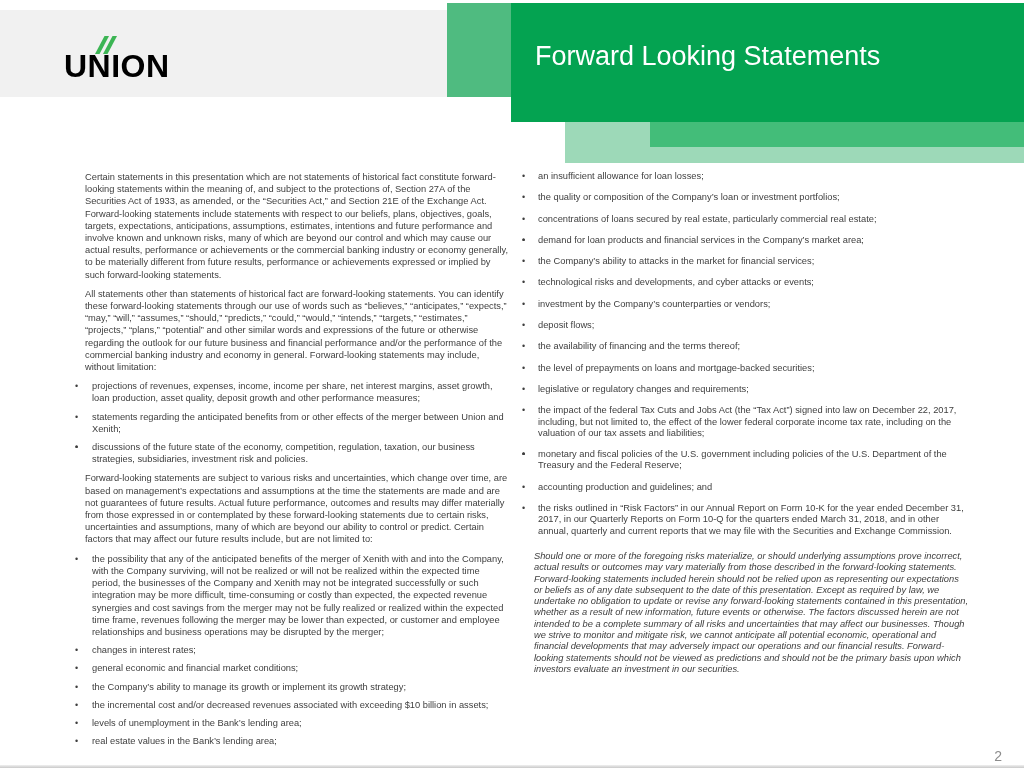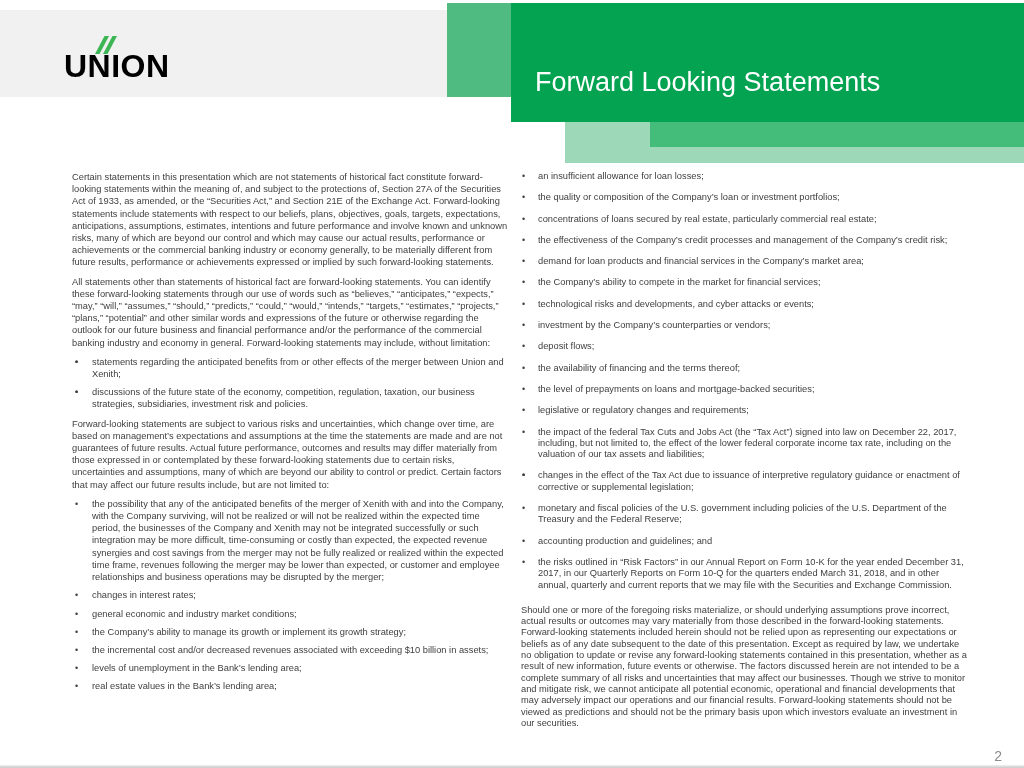--- a/index.html
+++ b/index.html
@@ -19,45 +19,45 @@
     position:absolute; left:0; top:4px;
   }
   .logo-slashes { position:absolute; left:31px; top:-8px; }
   .accent-square {
     position:absolute; left:447px; top:3px; width:64px; height:94px;
     background:#4fbb80;
   }
   .title-banner {
     position:absolute; left:511px; top:3px; width:513px; height:119px;
     background:#04a351;
-    display:flex; align-items:flex-end;
+    display:flex; align-items:center;
     padding:12px 0 24px 24px; box-sizing:border-box;
   }
   .title {
     margin:0; font-size:27px; font-weight:400; color:#ffffff; line-height:1.1;
   }
   .accent-light {
     position:absolute; left:565px; top:122px; width:459px; height:41px;
     background:#9dd9b8;
   }
   .accent-med {
     position:absolute; left:650px; top:122px; width:374px; height:25px;
     background:#43bd79;
   }
   
   .col { position:absolute; top:171px; }
   .col-left  { left:68px;  width:441px; font-size:9.3px; line-height:12.2px; }
   .col-right { left:517px; width:452px; font-size:9.3px; line-height:11.3px; }
-  .col p { margin:0 0 7px 4px; }
+  .col p { margin:0 0 7px 17px; }
   .bitem { position:relative; padding-left:24px; margin-bottom:6px; }
   .col-right .bitem { padding-left:21px; margin-bottom:10px; }
   .dot { position:absolute; left:7px; top:0; font-size:9px; color:#3e3e3e; }
   .col-right .dot { left:5px; }
   .blist { margin:0 0 7px 0; }
-  .closing { margin-top:14px !important; }
+  .closing { margin-top:14px !important;font-style:italic; }
   
   .page-number {
     position:absolute; right:22px; bottom:4px;
     font-size:14px; color:#8c8c8c;
   }
   .bottom-edge {
     position:absolute; left:0; right:0; bottom:0; height:3px;
     background:linear-gradient(#f0f0f0,#c9c9c9);
   }
 </style>
@@ -85,20 +85,21 @@
   <div class="accent-light"></div>
   <div class="accent-med"></div>
 
   <div class="col col-left">
     <p>Certain statements in this presentation which are not statements of historical fact constitute forward-looking statements within the meaning of, and subject to the protections of, Section 27A of the Securities Act of 1933, as amended, or the “Securities Act,” and Section 21E of the Exchange Act. Forward-looking statements include statements with respect to our beliefs, plans, objectives, goals, targets, expectations, anticipations, assumptions, estimates, intentions and future performance and involve known and unknown risks, many of which are beyond our control and which may cause our actual results, performance or achievements or the commercial banking industry or economy generally, to be materially different from future results, performance or achievements expressed or implied by such forward-looking statements.</p>
     <p>All statements other than statements of historical fact are forward-looking statements. You can identify these forward-looking statements through our use of words such as “believes,” “anticipates,” “expects,” “may,” “will,” “assumes,” “should,” “predicts,” “could,” “would,” “intends,” “targets,” “estimates,” “projects,” “plans,” “potential” and other similar words and expressions of the future or otherwise regarding the outlook for our future business and financial performance and/or the performance of the commercial banking industry and economy in general. Forward-looking statements may include, without limitation:</p>
     <div class="blist">
 
         <div class="bitem">
           <span class="dot">•</span>
+          <span class="btext">projections of revenues, expenses, income, income per share, net interest margins, asset growth, loan production, asset quality, deposit growth and other performance measures;</span>
         </div>
 
         <div class="bitem">
           <span class="dot">•</span>
           <span class="btext">statements regarding the anticipated benefits from or other effects of the merger between Union and Xenith;</span>
         </div>
 
         <div class="bitem">
           <span class="dot">•</span>
         </div>
@@ -116,21 +117,21 @@
           <span class="btext">the possibility that any of the anticipated benefits of the merger of Xenith with and into the Company, with the Company surviving, will not be realized or will not be realized within the expected time period, the businesses of the Company and Xenith may not be integrated successfully or such integration may be more difficult, time-consuming or costly than expected, the expected revenue synergies and cost savings from the merger may not be fully realized or realized within the expected time frame, revenues following the merger may be lower than expected, or customer and employee relationships and business operations may be disrupted by the merger;</span>
         </div>
 
         <div class="bitem">
           <span class="dot">•</span>
           <span class="btext">changes in interest rates;</span>
         </div>
 
         <div class="bitem">
           <span class="dot">•</span>
-          <span class="btext">general economic and industry market conditions;</span>
+          <span class="btext">general economic and financial market conditions;</span>
         </div>
 
         <div class="bitem">
           <span class="dot">•</span>
           <span class="btext">the Company’s ability to manage its growth or implement its growth strategy;</span>
         </div>
 
         <div class="bitem">
           <span class="dot">•</span>
           <span class="btext">the incremental cost and/or decreased revenues associated with exceeding $10 billion in assets;</span>
@@ -161,31 +162,30 @@
           <span class="btext">the quality or composition of the Company’s loan or investment portfolios;</span>
         </div>
 
         <div class="bitem">
           <span class="dot">•</span>
           <span class="btext">concentrations of loans secured by real estate, particularly commercial real estate;</span>
         </div>
 
         <div class="bitem">
           <span class="dot">•</span>
-          <span class="btext">the effectiveness of the Company’s credit processes and management of the Company’s credit risk;</span>
         </div>
 
         <div class="bitem">
           <span class="dot">•</span>
           <span class="btext">demand for loan products and financial services in the Company’s market area;</span>
         </div>
 
         <div class="bitem">
           <span class="dot">•</span>
-          <span class="btext">the Company’s ability to compete in the market for financial services;</span>
+          <span class="btext">the Company’s ability to attacks in the market for financial services;</span>
         </div>
 
         <div class="bitem">
           <span class="dot">•</span>
           <span class="btext">technological risks and developments, and cyber attacks or events;</span>
         </div>
 
         <div class="bitem">
           <span class="dot">•</span>
           <span class="btext">investment by the Company’s counterparties or vendors;</span>
@@ -215,21 +215,20 @@
           <span class="dot">•</span>
           <span class="btext">the impact of the federal Tax Cuts and Jobs Act (the “Tax Act”) signed into law on December 22, 2017, including, but not limited to, the effect of the lower federal corporate income tax rate, including on the valuation of our tax assets and liabilities;</span>
         </div>
 
         <div class="bitem">
           <span class="dot">•</span>
         </div>
 
         <div class="bitem">
           <span class="dot">•</span>
-          <span class="btext">changes in the effect of the Tax Act due to issuance of interpretive regulatory guidance or enactment of corrective or supplemental legislation;</span>
         </div>
 
         <div class="bitem">
           <span class="dot">•</span>
           <span class="btext">monetary and fiscal policies of the U.S. government including policies of the U.S. Department of the Treasury and the Federal Reserve;</span>
         </div>
 
         <div class="bitem">
           <span class="dot">•</span>
           <span class="btext">accounting production and guidelines; and</span>

